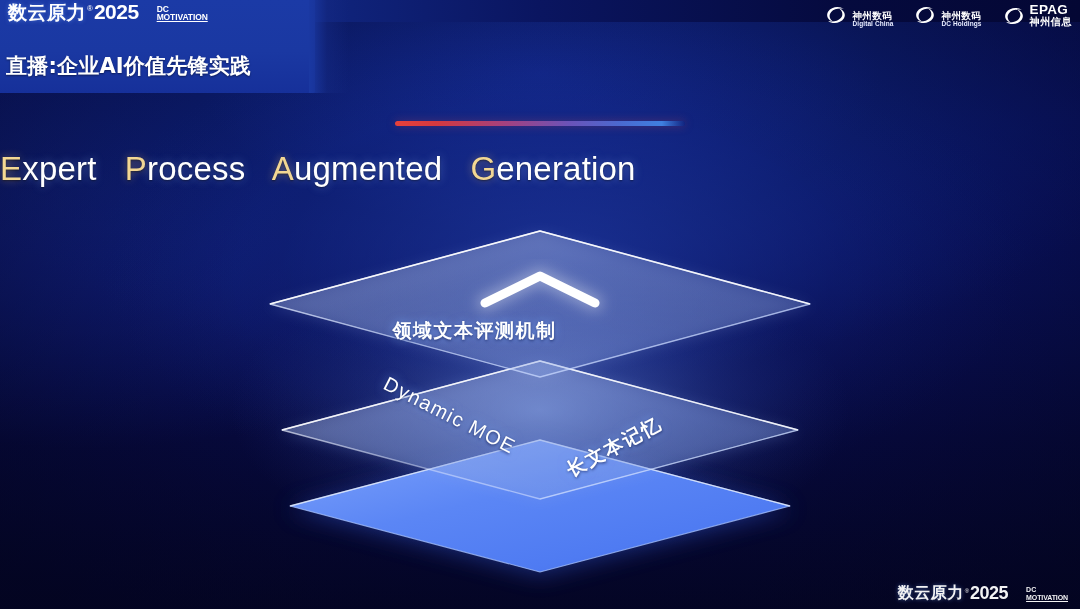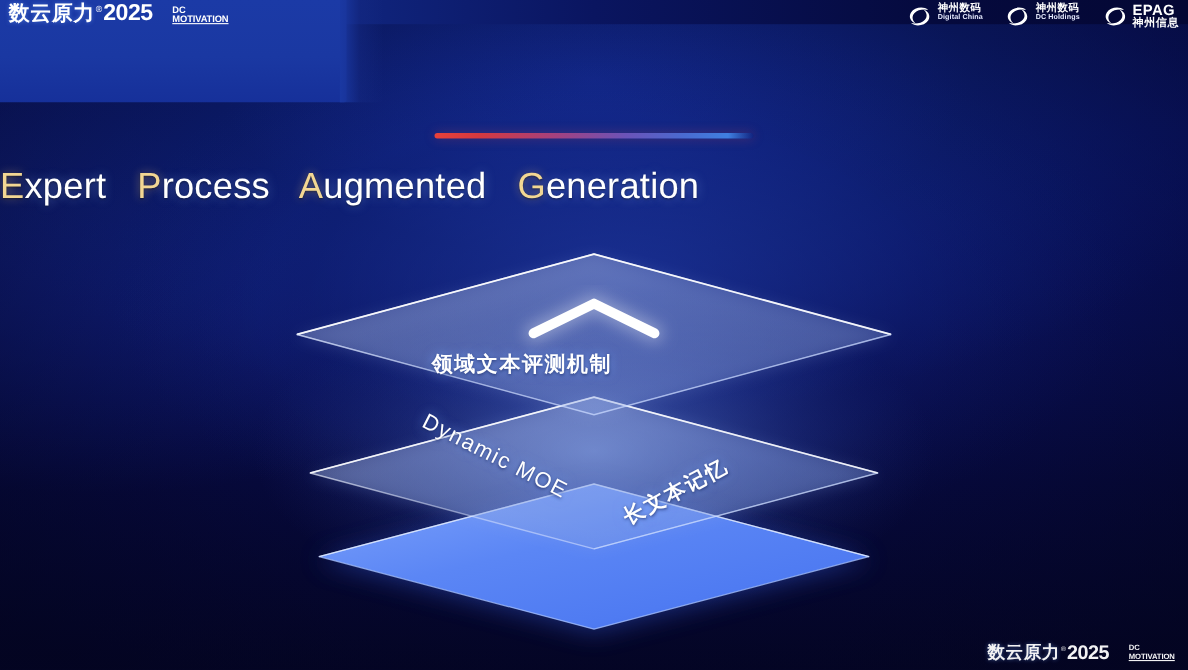--- a/index.html
+++ b/index.html
@@ -67,21 +67,21 @@
     font-family:"DejaVu Sans","Liberation Sans",sans-serif;
     letter-spacing:0.2px; white-space:nowrap;
     text-shadow:0 1px 2px rgba(0,0,0,.45);
   }
 
   
   #partners {
     position:absolute; right:8px; top:3px;
     display:flex; align-items:center; gap:20px;
   }
-  .partner { display:flex; align-items:flex-start; gap:4px; }
+  .partner { display:flex; align-items:flex-end; gap:4px; }
   .p-mark { width:24px; height:24px; flex:0 0 24px; }
   .p-txt { display:flex; flex-direction:column; line-height:1.05; color:#ffffff; }
   .p-cn { font-size:9.5px; font-weight:bold; letter-spacing:.4px;
           font-family:"DejaVu Sans","Liberation Sans",sans-serif; }
   .p-en { font-size:6.5px; font-weight:bold; letter-spacing:.1px; color:#e8ecff; }
   .p-cn-big { font-size:10px; font-weight:bold; letter-spacing:.6px; }
   .p-en-big { font-size:13.5px; font-weight:bold; letter-spacing:.3px; }
 
   
   #epag-title {
@@ -239,20 +239,21 @@
   <div id="logo-line">
     <span class="logo-cn">数云原力</span>
     <span class="logo-reg">®</span>
     <span class="logo-year">2025</span>
     <span class="logo-dcm">
       <span class="logo-dc">DC</span>
       <span class="logo-mot">MOTIVATION</span>
     </span>
   </div>
 
+  <div id="live-title">直播:企业AI价值先锋实践</div>
 
   <div id="partners">
 
     <div class="partner">
       <svg class="p-mark" viewBox="0 0 40 40">
         <path d="M33 10 C26 4 12 6 7 14 C2.5 21 7 29 15 31 C9 27 7.5 20 12 15 C17 9 27 8.5 33 10 Z" fill="#ffffff"></path>
         <path d="M7 30 C14 36 28 34 33 26 C37.5 19 33 11 25 9 C31 13 32.5 20 28 25 C23 31 13 31.5 7 30 Z" fill="#ffffff"></path>
       </svg>
       <span class="p-txt">
         <span class="p-cn">神州数码</span>

